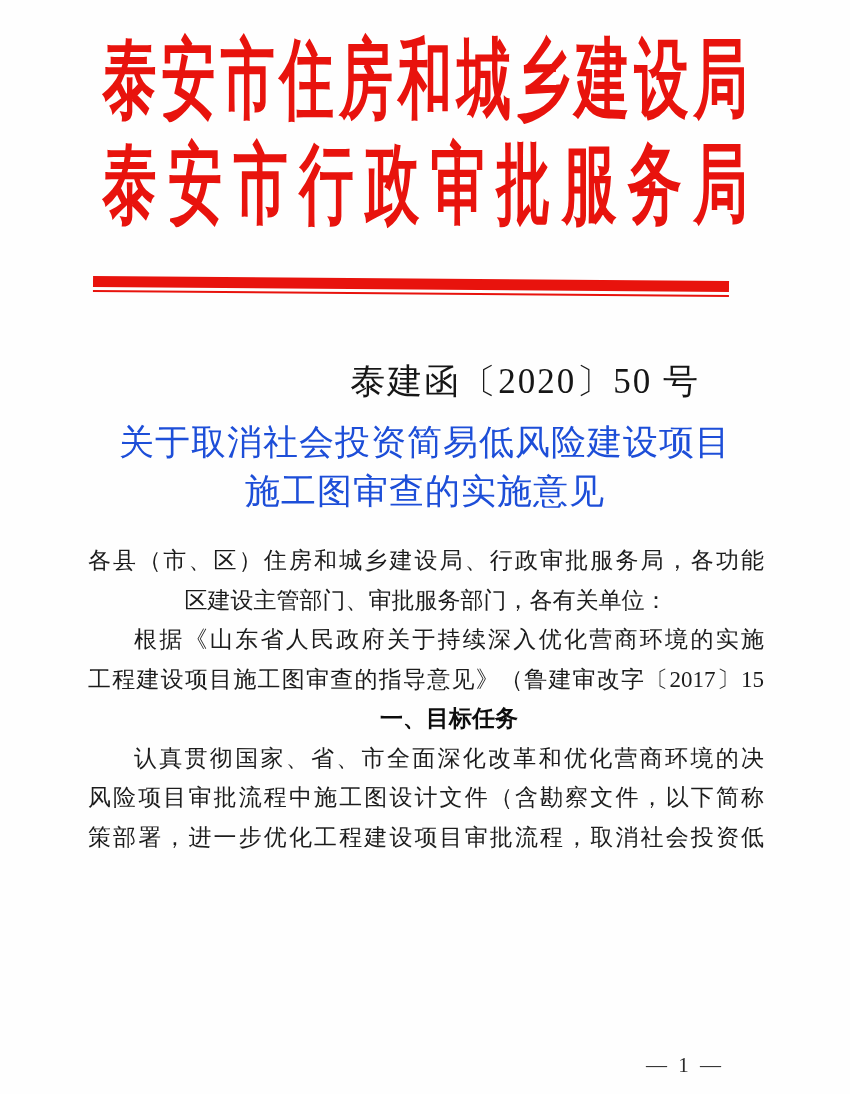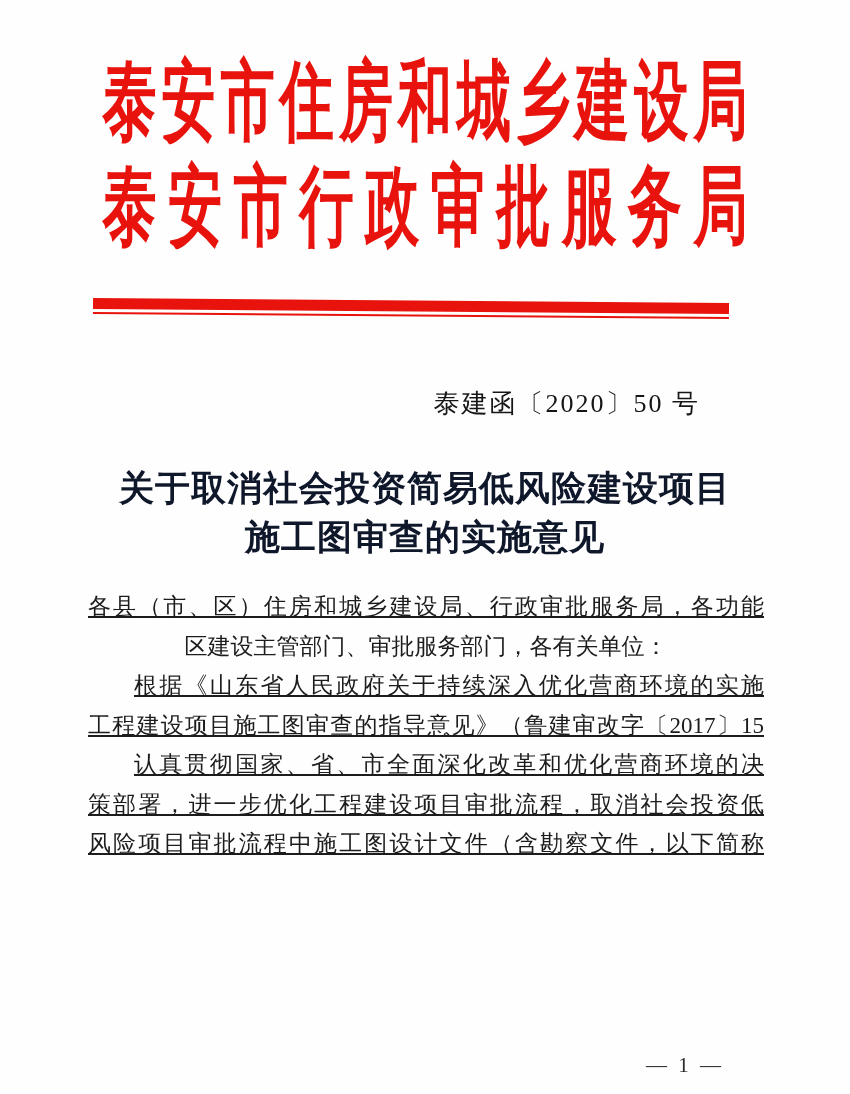--- a/index.html
+++ b/index.html
@@ -13,21 +13,21 @@
     color: var(--text, #1d1d1d);
   }
   .page {
     position: absolute;
     inset: 0;
     background: var(--paper, #fefefe);
   }
 
   
   .letterhead {
-    margin-top: 50px;
+    margin-top: 28px;
   }
   .red-head-line {
     width: 645px;
     margin: 0 auto;
     height: 105px;
     line-height: 105px;
     font-size: 54px;
     font-weight: bold;
     color: var(--red, #e8130d);
     text-align: justify;
@@ -55,53 +55,52 @@
     background: var(--red, #e8130d);
   }
 
   
   .doc-number {
     margin-top: 70px;
     height: 40px;
     line-height: 40px;
     padding-right: 150px;
     text-align: right;
-    font-size: 26px;
+    font-size: 35px;
     letter-spacing: 2px;
     color: #161616;
   }
 
   
   .title {
-    margin-top: 40px;
+    margin-top: 16px;
     text-align: center;
     font-size: 35px;
-    font-weight: bold;
+    font-weight: normal;
     line-height: 49px;
-    color: #0f172a;
+    color: #1d4ed8;
     letter-spacing: 1px;
   }
 
   
   .doc-body {
     width: 676px;
     margin: 25px auto 0 88px;
     font-size: 23px;
     color: #1c1c1c;
   }
   .body-line {
     height: 39.5px;
     line-height: 39.5px;
     white-space: nowrap;
     text-align: center;
   }
   .body-line.justify {
     text-align: justify;
     text-align-last: justify;
-    text-decoration: underline;
   }
   .body-line.indent { text-indent: 2em; }
   .body-line.bold { font-weight: bold; color: #0d0d0d; }
 
   
   .page-number {
     position: absolute;
     right: 126px;
     bottom: 16px;
     font-size: 21px;
@@ -129,20 +128,21 @@
   <h1 class="title">
     <div>关于取消社会投资简易低风险建设项目</div>
     <div>施工图审查的实施意见</div>
   </h1>
 
   <main class="doc-body" id="body-lines">
       <div class="body-line justify">各县（市、区）住房和城乡建设局、行政审批服务局，各功能</div>
       <div class="body-line">区建设主管部门、审批服务部门，各有关单位：</div>
       <div class="body-line justify indent">根据《山东省人民政府关于持续深入优化营商环境的实施</div>
       <div class="body-line justify">工程建设项目施工图审查的指导意见》（鲁建审改字〔2017〕15</div>
+      <div class="body-line indent bold">一、目标任务</div>
       <div class="body-line justify indent">认真贯彻国家、省、市全面深化改革和优化营商环境的决</div>
+      <div class="body-line justify">风险项目审批流程中施工图设计文件（含勘察文件，以下简称</div>
       <div class="body-line justify">策部署，进一步优化工程建设项目审批流程，取消社会投资低</div>
-      <div class="body-line justify">风险项目审批流程中施工图设计文件（含勘察文件，以下简称</div>
     </main>
 
   <footer class="page-number">— 1 —</footer>
 
 </div>
 
 </body></html>

